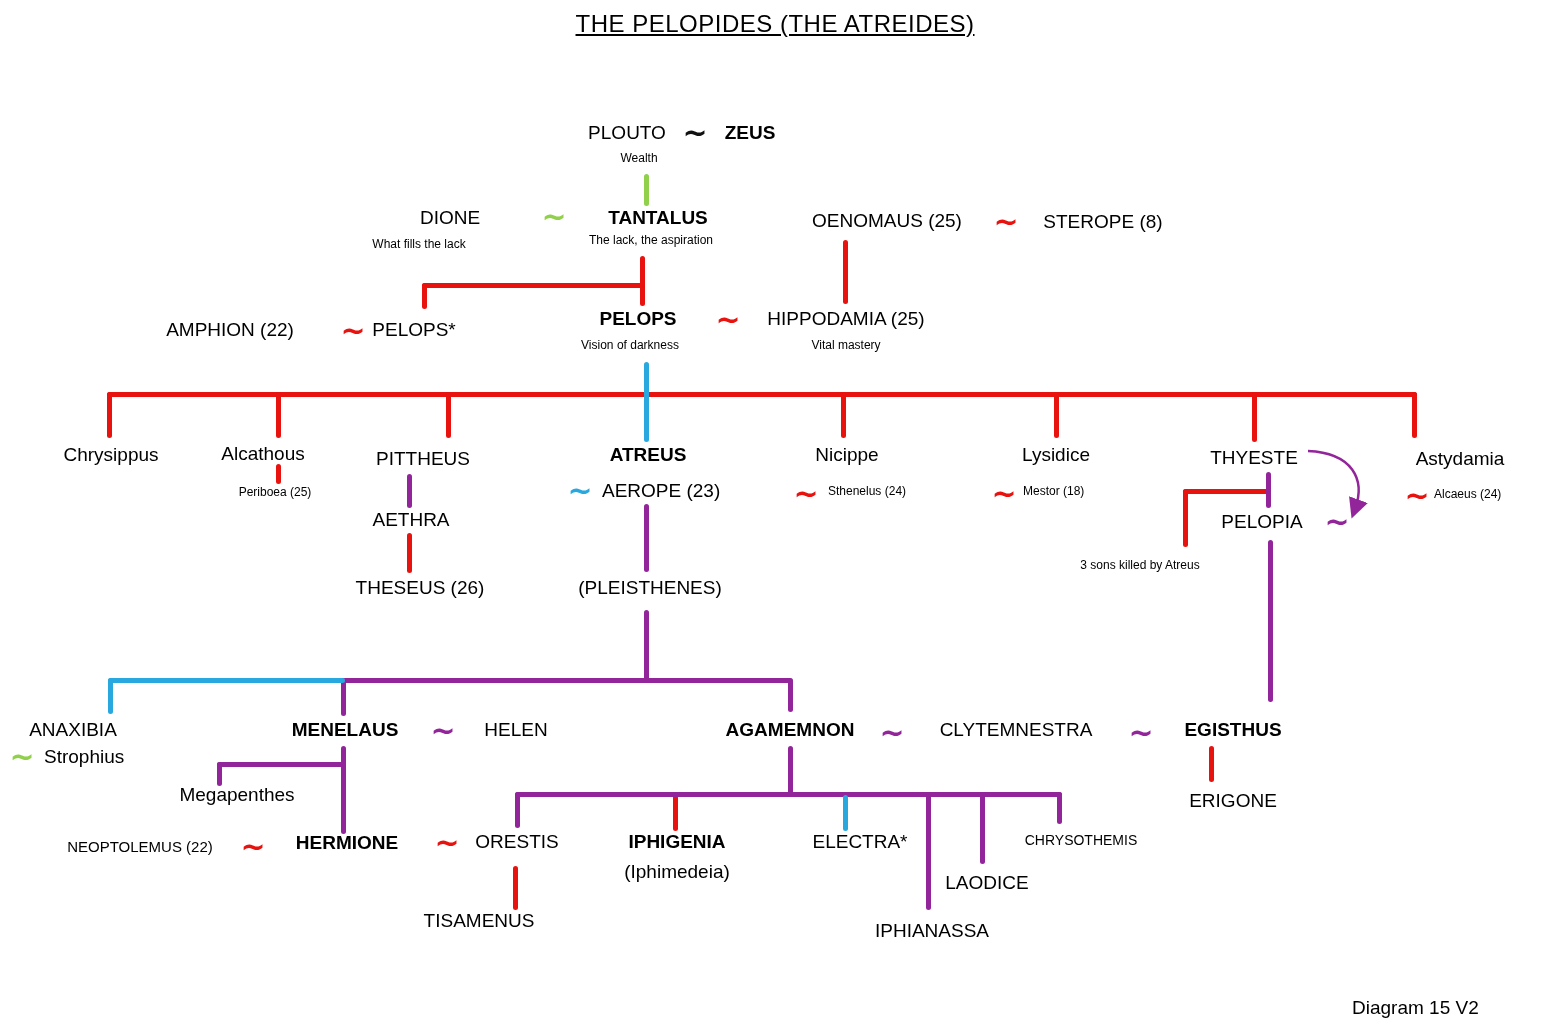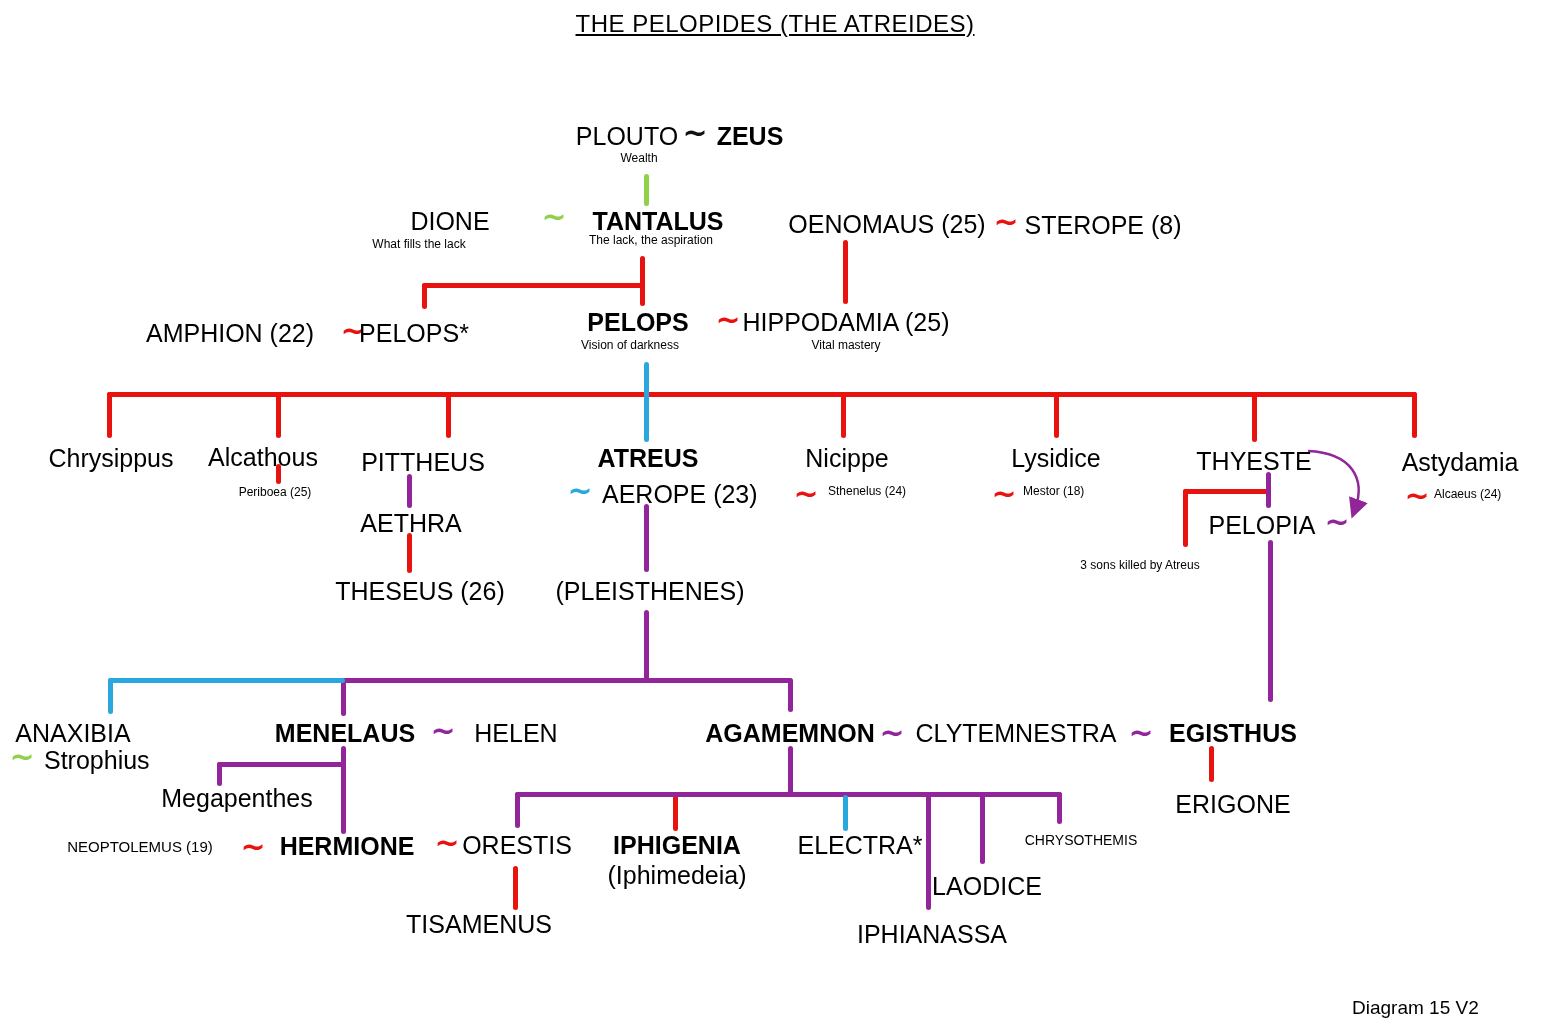--- a/index.html
+++ b/index.html
@@ -1,18 +1,18 @@
 <!DOCTYPE html>
 <html><head>
 <meta charset="utf-8">
 <style>
   html,body{margin:0;padding:0;background:#fff;}
   #canvas{position:relative;width:1555px;height:1036px;background:#ffffff;overflow:hidden;
           font-family:"Liberation Sans",sans-serif;color:#000;}
-  .lbl{position:absolute;font-size:25px;white-space:nowrap;transform:translateX(-50%);line-height:1.15;}
+  .lbl{position:absolute;font-size:19px;white-space:nowrap;transform:translateX(-50%);line-height:1.15;}
   .b{font-weight:bold;}
   .sub{font-size:12px;}
   .sm{font-size:15px;}
   .la{transform:none;}
   .title{position:absolute;font-size:24px;white-space:nowrap;transform:translateX(-50%);
          text-decoration:underline;letter-spacing:.5px;}
   .footer{position:absolute;font-size:19px;white-space:nowrap;}
   .vline{position:absolute;width:5px;border-radius:3px;}
   .hline{position:absolute;height:5px;border-radius:3px;}
   .red{background:#e8120e;}
@@ -163,21 +163,21 @@
 
   <div class="lbl b" style="left:790px;top:719px;">AGAMEMNON</div>
   <div class="tilde t-purple" style="left:892px;top:718px;">~</div>
   <div class="lbl" style="left:1016px;top:719px;">CLYTEMNESTRA</div>
   <div class="tilde t-purple" style="left:1141px;top:718px;">~</div>
   <div class="lbl b" style="left:1233px;top:719px;">EGISTHUS</div>
   <div class="lbl" style="left:1233px;top:790px;">ERIGONE</div>
 
   <div class="lbl" style="left:237px;top:784px;">Megapenthes</div>
 
-  <div class="lbl sm" style="left:140px;top:838px;">NEOPTOLEMUS (19)</div>
+  <div class="lbl sm" style="left:140px;top:838px;">NEOPTOLEMUS (22)</div>
   <div class="tilde t-red" style="left:253px;top:832px;">~</div>
   <div class="lbl b" style="left:347px;top:832px;">HERMIONE</div>
   <div class="tilde t-red" style="left:447px;top:828px;">~</div>
   <div class="lbl" style="left:517px;top:831px;">ORESTIS</div>
   <div class="lbl" style="left:479px;top:910px;">TISAMENUS</div>
 
   <div class="lbl b" style="left:677px;top:831px;">IPHIGENIA</div>
   <div class="lbl" style="left:677px;top:861px;">(Iphimedeia)</div>
 
   <div class="lbl" style="left:860px;top:831px;">ELECTRA*</div>

